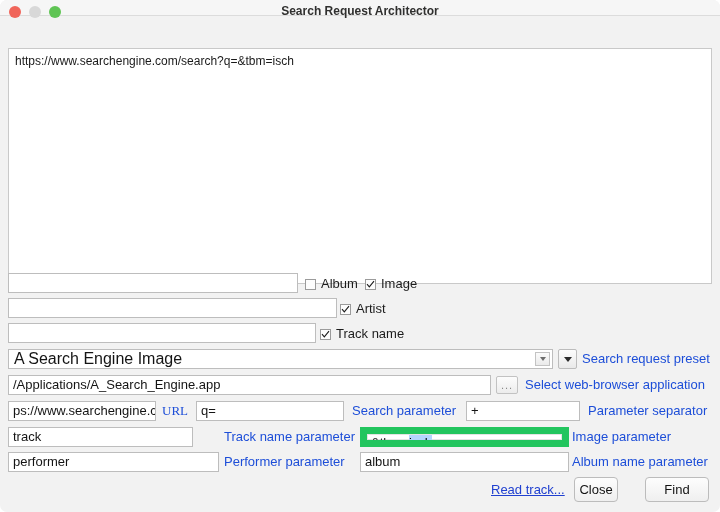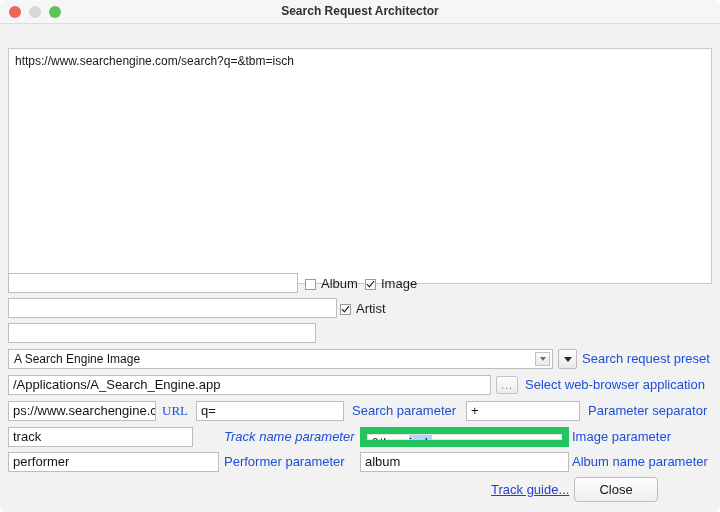--- a/index.html
+++ b/index.html
@@ -20,21 +20,21 @@
     height: 512px;
     background: #f2f2f2;
     box-sizing: border-box;
     border-radius: 7px;
     overflow: hidden;
   }
   
   .titlebar {
     position: absolute;
     left: 0; top: 0;
-    width: 720px; height: 24px;
+    width: 720px; height: 16px;
     background: #f6f6f6;
     border-bottom: 1px solid #dcdcdc;
     box-sizing: border-box;
   }
   .title-text {
     position: absolute;
     left: 0; top: 0;
     width: 720px;
     line-height: 23px;
     text-align: center;
@@ -140,21 +140,21 @@
     position: absolute;
     background: #ffffff;
     border: 1px solid #bdbdbd;
     box-sizing: border-box;
     height: 20px;
   }
   .combo .val {
     position: absolute;
     left: 5px; top: 0;
     line-height: 18px;
-    font-size: 12px;
+    font-size: 16px;
     color: #141414;
   }
   .combo .arrowbtn {
     position: absolute;
     right: 2px; top: 2px;
     width: 15px; height: 14px;
     background: linear-gradient(#fbfbfb, #eaeaea);
     border: 1px solid #c3c3c3;
     box-sizing: border-box;
     display: flex;
@@ -269,20 +269,28 @@
       <svg width="9" height="9" viewBox="0 0 9 9">
         <path d="M1 4.2 L3.3 6.8 L8 1.2" fill="none" stroke="#1b1b1b" stroke-width="1.1"></path>
       </svg>
     </span>
     <span class="ctext">Artist</span>
   </div>
 
   <div class="field" style="left:8px; top:323px; width:308px;">
     <span class="val"></span>
   </div>
+  <div class="cbox" style="left:320px; top:325px;">
+    <span class="box">
+      <svg width="9" height="9" viewBox="0 0 9 9">
+        <path d="M1 4.2 L3.3 6.8 L8 1.2" fill="none" stroke="#1b1b1b" stroke-width="1.1"></path>
+      </svg>
+    </span>
+    <span class="ctext">Track name</span>
+  </div>
 
   <div class="combo" style="left:8px; top:349px; width:545px;">
     <span class="val">A Search Engine Image</span>
     <span class="arrowbtn">
       <span class="caret small"></span>
     </span>
   </div>
   <div class="dropbtn" style="left:558px; top:349px;">
     <span class="caret"></span>
   </div>
@@ -303,31 +311,32 @@
   </div>
   <div class="lbl" style="left:352px; top:401px;">Search parameter</div>
   <div class="field" style="left:466px; top:401px; width:114px;">
     <span class="val">+</span>
   </div>
   <div class="lbl" style="left:588px; top:401px;">Parameter separator</div>
 
   <div class="field" style="left:8px; top:427px; width:185px;padding-left:40px;">
     <span class="val">track</span>
   </div>
-  <div class="lbl" style="left:224px; top:427px;font-style:italic;">Track name parameter</div>
+  <div class="lbl" style="left:224px; top:427px;">Track name parameter</div>
   <div class="field focused" style="left:360px; top:427px; width:209px;">
     <span class="val"><span>&amp;tbm=</span><span class="sel">isch</span></span>
   </div>
   <div class="lbl" style="left:572px; top:427px;">Image parameter</div>
 
   <div class="field" style="left:8px; top:452px; width:211px;">
     <span class="val">performer</span>
   </div>
   <div class="lbl" style="left:224px; top:452px;">Performer parameter</div>
   <div class="field" style="left:360px; top:452px; width:209px;">
     <span class="val">album</span>
   </div>
   <div class="lbl" style="left:572px; top:452px;">Album name parameter</div>
 
-  <div class="link" style="left:491px; top:480px;">Track guide...</div>
-  <div class="btn" style="left:574px; top:477px; width:84px;">Close</div>
+  <div class="link" style="left:491px; top:480px;">Read track...</div>
+  <div class="btn" style="left:574px; top:477px; width:44px;">Close</div>
+  <div class="btn" style="left:645px; top:477px; width:64px;">Find</div>
 
 </div>
 
 </body></html>

